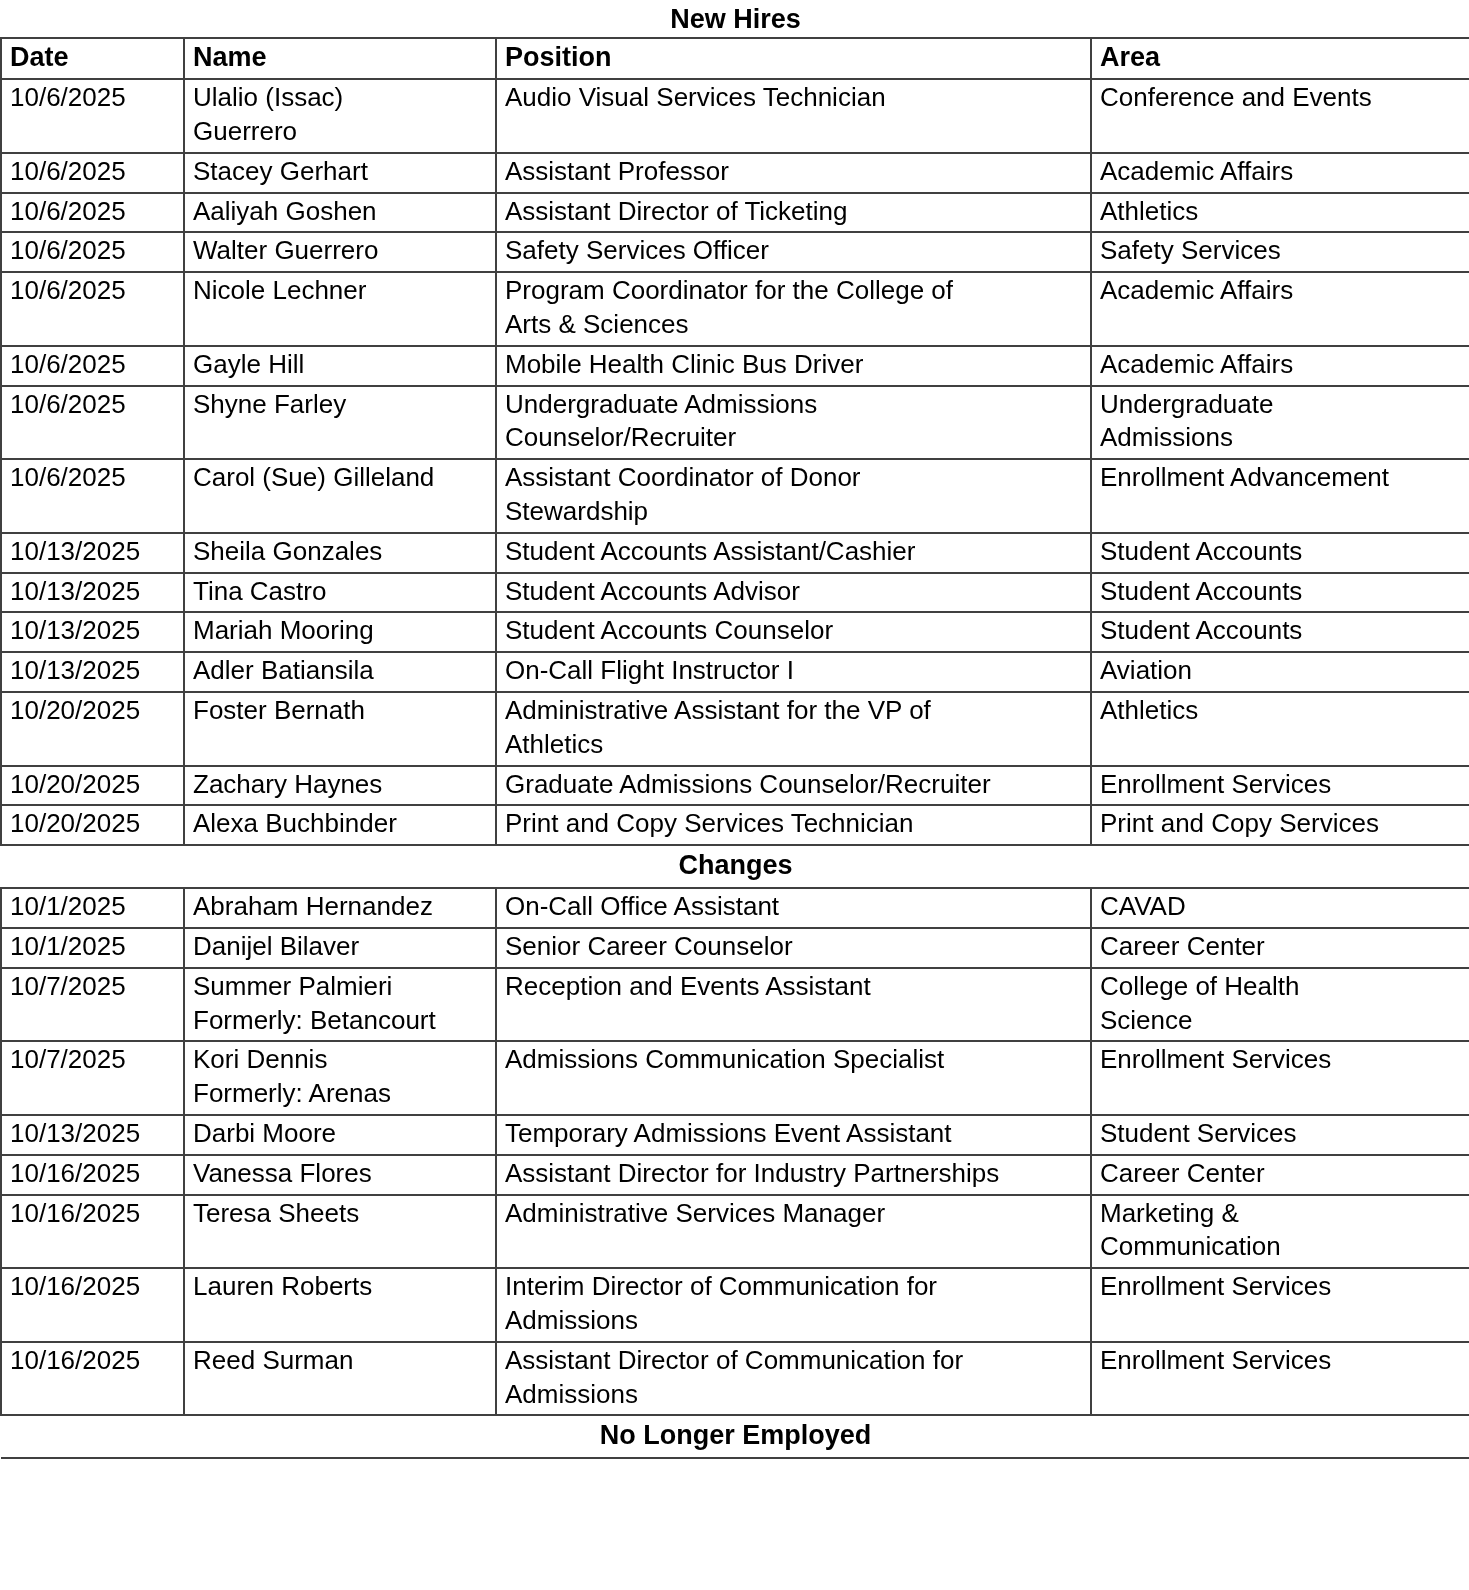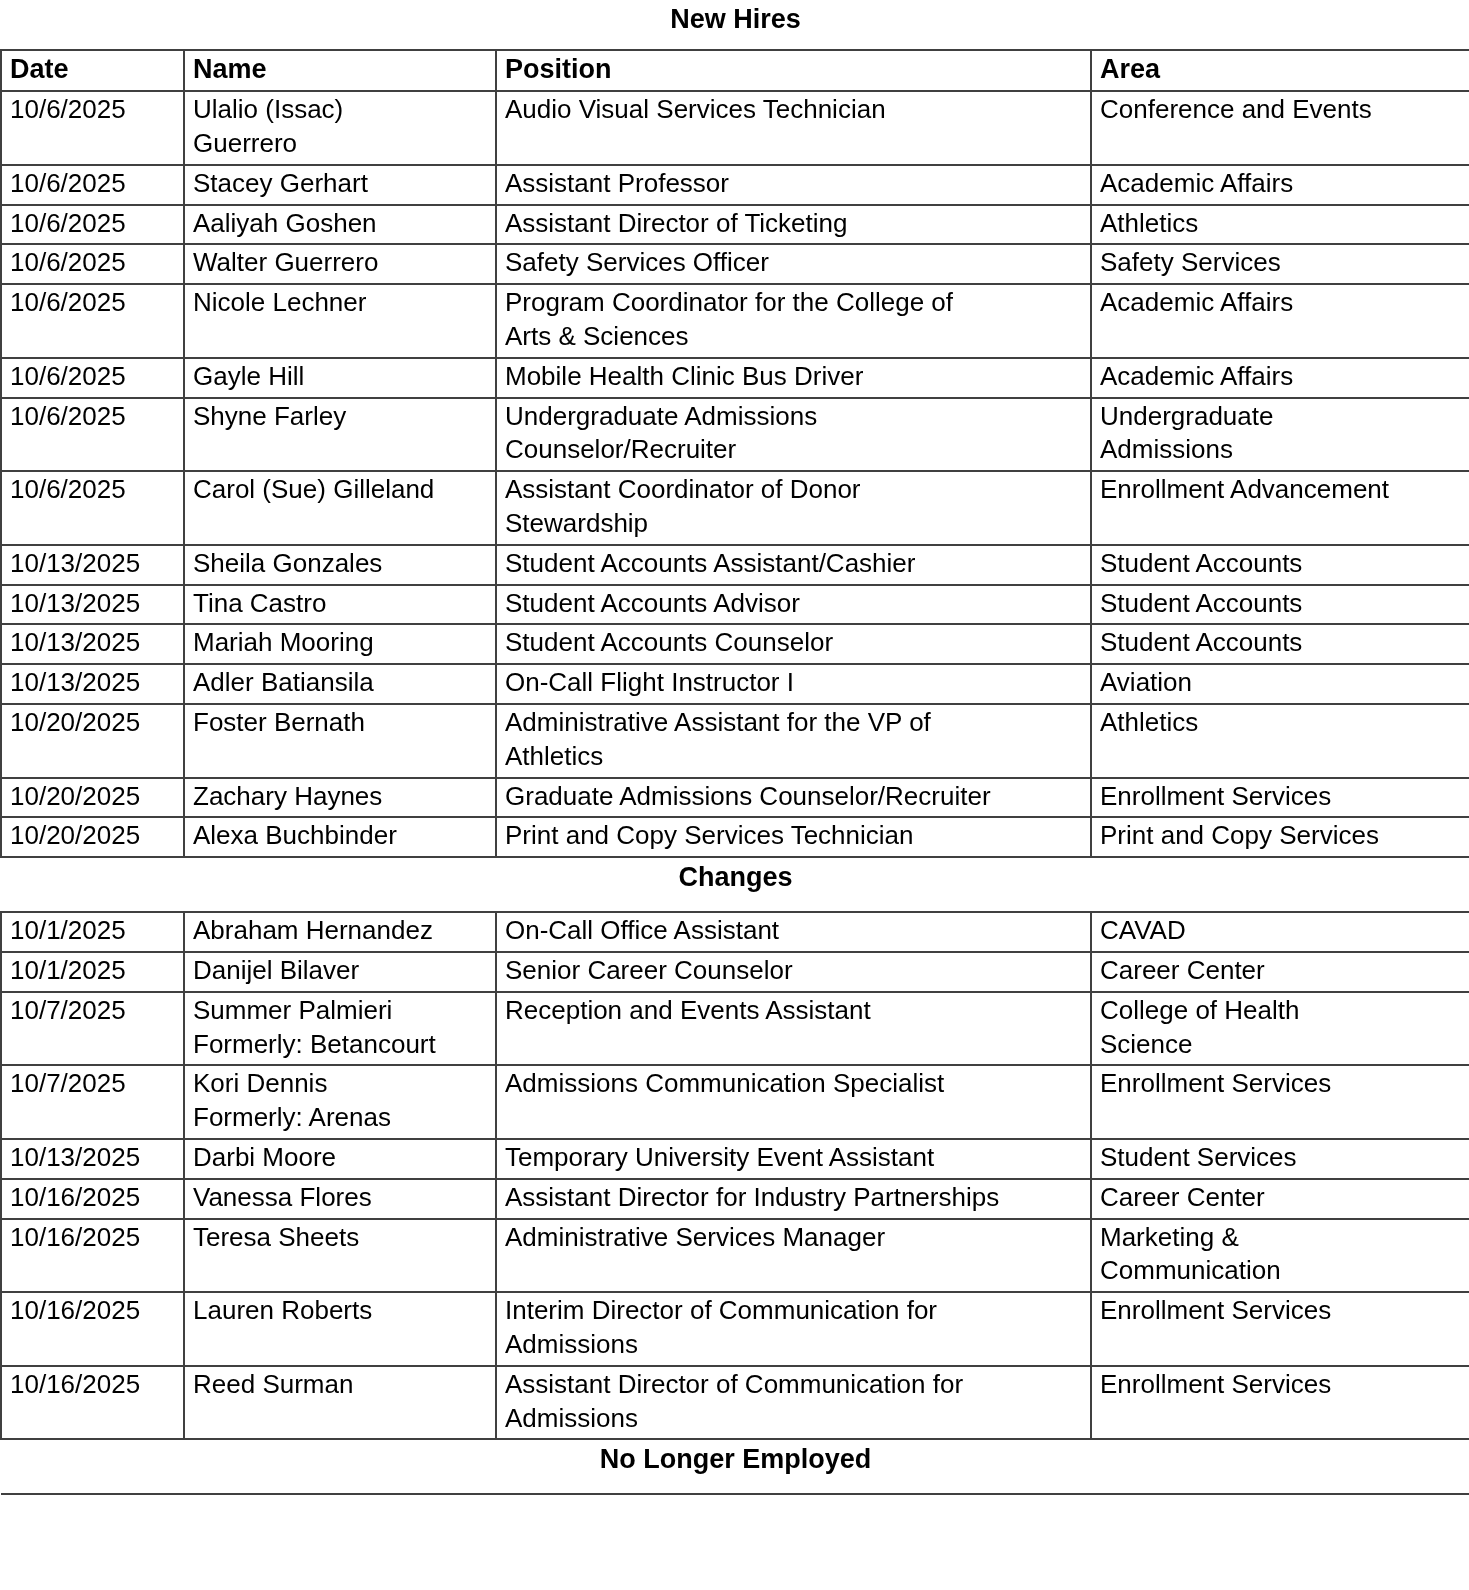--- a/index.html
+++ b/index.html
@@ -43,30 +43,30 @@
   col.c-area { width: 379px; }
 
   
   tr.section-row > td {
     text-align: center;
     font-weight: bold;
     font-size: 27px;
     border-left: none;
     border-right: none;
     padding-top: 2px;
-    padding-bottom: 16px;
+    padding-bottom: 4px;
   }
   tr.title-row > td {
     text-align: center;
     font-weight: bold;
     font-size: 27px;
     border: none;
     border-bottom: 2px solid #404040;
     padding-top: 2px;
-    padding-bottom: 12px;
+    padding-bottom: 0;
   }
   tr.header-row > td {
     font-weight: bold;
     font-size: 27px;
     border-radius: 6px;
   }
   td.cell {
     height: 33px;
   }
   .line2 {
@@ -211,21 +211,21 @@
         </tr>
         <tr>
           <td class="cell">10/7/2025</td>
           <td class="cell">Kori Dennis<span class="line2">Formerly: Arenas</span></td>
           <td class="cell">Admissions Communication Specialist</td>
           <td class="cell">Enrollment Services<span class="pad-extra"></span></td>
         </tr>
         <tr>
           <td class="cell">10/13/2025</td>
           <td class="cell">Darbi Moore</td>
-          <td class="cell">Temporary University Event Assistant</td>
+          <td class="cell">Temporary Admissions Event Assistant</td>
           <td class="cell">Student Services</td>
         </tr>
         <tr>
           <td class="cell">10/16/2025</td>
           <td class="cell">Vanessa Flores</td>
           <td class="cell">Assistant Director for Industry Partnerships</td>
           <td class="cell">Career Center</td>
         </tr>
         <tr>
           <td class="cell">10/16/2025</td>

